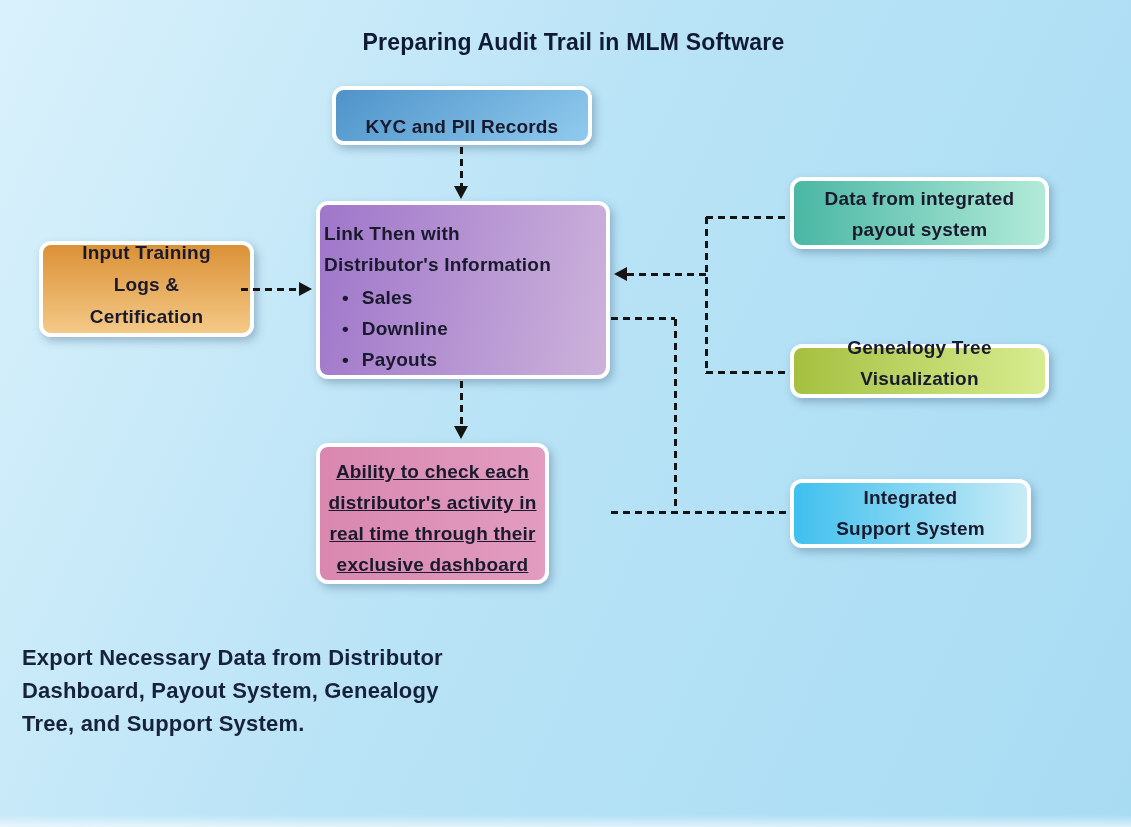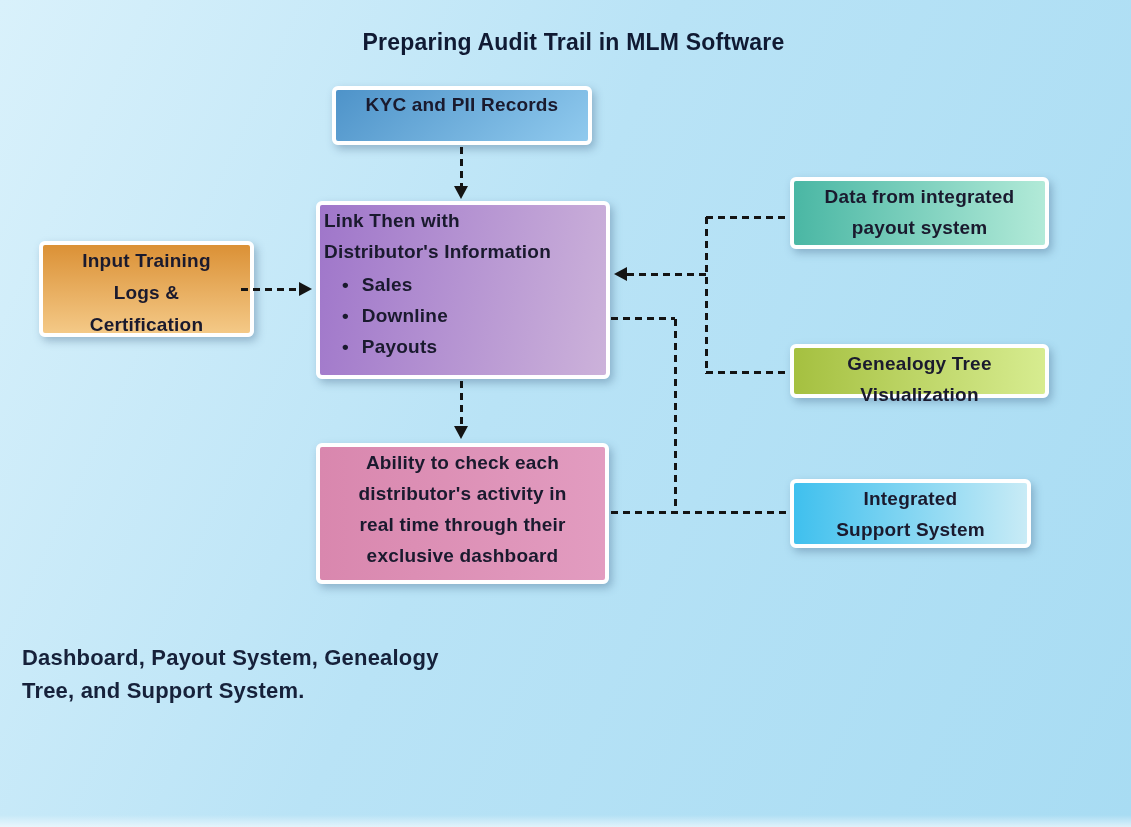--- a/index.html
+++ b/index.html
@@ -24,39 +24,39 @@
     text-align:center;
     font-size:23px; font-weight:700; color:#101a33;
     letter-spacing:.2px;
     margin:8px;
   }
 
   .box {
     position:absolute;
     box-sizing:border-box;
     border:4px solid #ffffff;
-    border-radius:6px;
+    border-radius:12px;
     box-shadow: 3px 4px 9px rgba(60,95,130,.38);
     color:#1a1a2e;
     font-size:19px; font-weight:600;
     display:flex; flex-direction:column;
-    align-items:center; justify-content:flex-start;
+    align-items:center; justify-content:flex-end;
     text-align:center;
     line-height:29px;
     letter-spacing:.2px;
   }
 
   .box-kyc       { left:332px; top:86px;  width:260px; height:59px; }
   .box-link      { left:316px; top:201px; width:294px; height:178px;
                    align-items:flex-start; text-align:left; padding-left:4px; }
   .box-training  { left:22px;  top:241px; width:215px; height:96px; line-height:32px; }
   .box-payout    { left:790px; top:177px; width:259px; height:72px; line-height:31px; }
   .box-genealogy { left:790px; top:344px; width:259px; height:54px; line-height:31px; }
   .box-support   { left:790px; top:479px; width:241px; height:69px; line-height:31px; }
-  .box-dashboard { left:316px; top:443px; width:293px; height:141px; line-height:31px; }
+  .box-dashboard { left:316px; top:443px; width:233px; height:141px; line-height:31px;text-decoration:underline; }
 
   .box-link .heading { line-height:31px; }
   .bullets { list-style:none; margin:2px 0 0 0; padding:0 0 0 18px; }
   .bullets li { line-height:31px; display:flex; align-items:center; }
   .bullets .dot { margin-right:13px; font-size:19px; }
 
   .hline { position:absolute; height:3px;
            background-image: repeating-linear-gradient(90deg,#141414 0 7px,transparent 7px 12px); }
   .vline { position:absolute; width:3px;
            background-image: repeating-linear-gradient(180deg,#141414 0 7px,transparent 7px 12px); }
@@ -147,17 +147,18 @@
   <div class="hline" style="left:706px; top:216px; width:84px;"></div>
   <div class="hline" style="left:706px; top:371px; width:84px;"></div>
   <div class="hline" style="left:627px; top:273px; width:79px;"></div>
   <div class="arr arr-left" style="left:614px; top:267px;"></div>
 
   <div class="hline" style="left:611px; top:511px; width:179px;"></div>
   <div class="vline" style="left:674px; top:319px; height:194px;"></div>
   <div class="hline" style="left:611px; top:317px; width:64px;"></div>
 
   <div class="note note-export">
+    <div>Export Necessary Data from Distributor</div>
     <div>Dashboard, Payout System, Genealogy</div>
     <div>Tree, and Support System.</div>
   </div>
 
 </div>
 
 </body></html>

